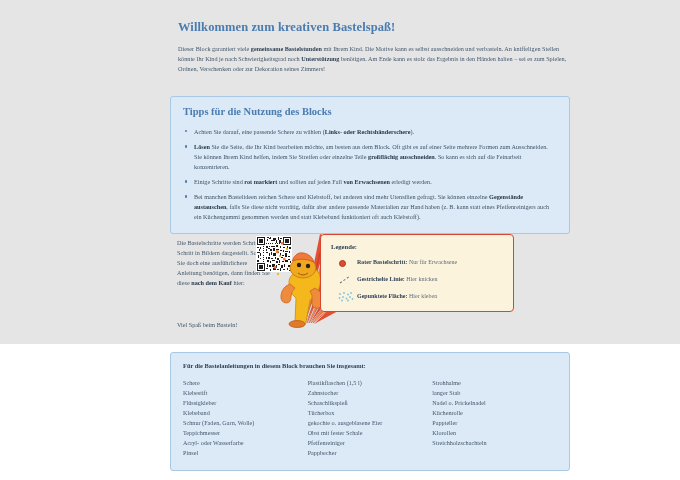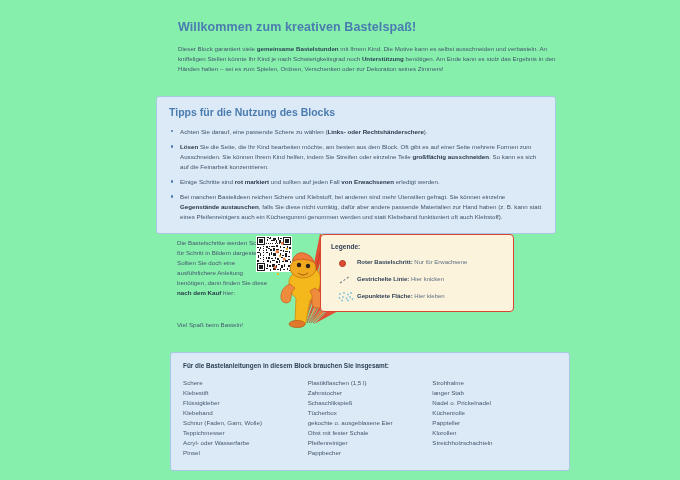--- a/index.html
+++ b/index.html
@@ -14,22 +14,23 @@
     color: #3c4f63;
     overflow: hidden;
     position: relative;
   }
 
   .page {
     position: absolute;
     left: 0;
     top: 0;
     width: 680px;
-    height: 480px;
-    background: #86efac;
+    height: 344px;
+    background: #e5e5e5;
+    font-family: Liberation Serif, serif;
   }
 
   
   .intro {
     position: absolute;
     left: 178px;
     top: 20px;
     width: 392px;
   }
   .intro-title {
@@ -45,21 +46,21 @@
     line-height: 1.62;
     color: #44586d;
     margin: 0;
     text-align: left;
   }
   .intro-body b { font-weight: bold; color: #2f4256; }
 
   
   .tipps-box {
     position: absolute;
-    left: 156px;
+    left: 170px;
     top: 96px;
     width: 400px;
     box-sizing: border-box;
     background: #dce9f6;
     border: 1px solid #a9c8e4;
     border-radius: 3px;
     padding: 9px 12px 11px 12px;
   }
   .tipps-title {
     font-size: 10.5px;

